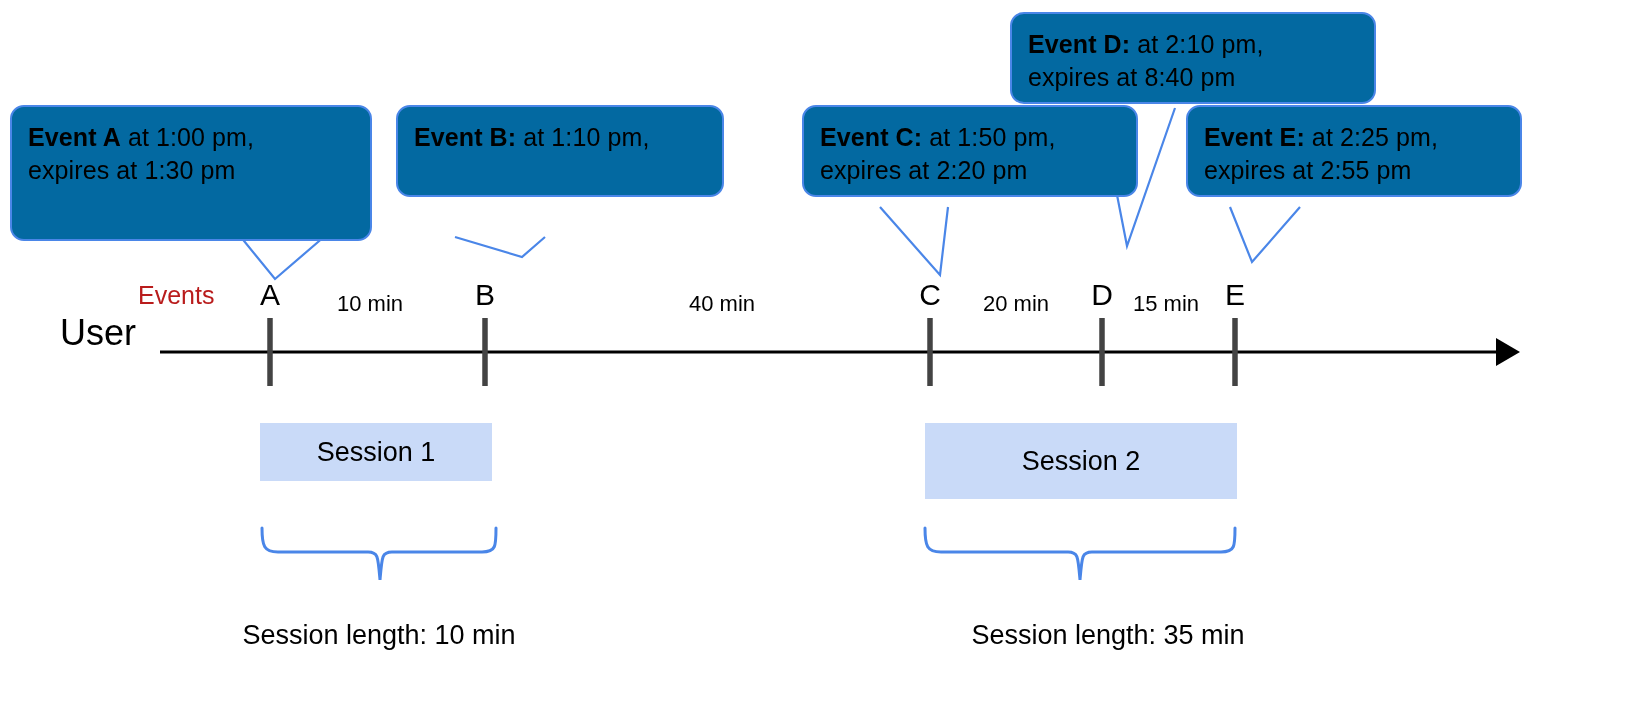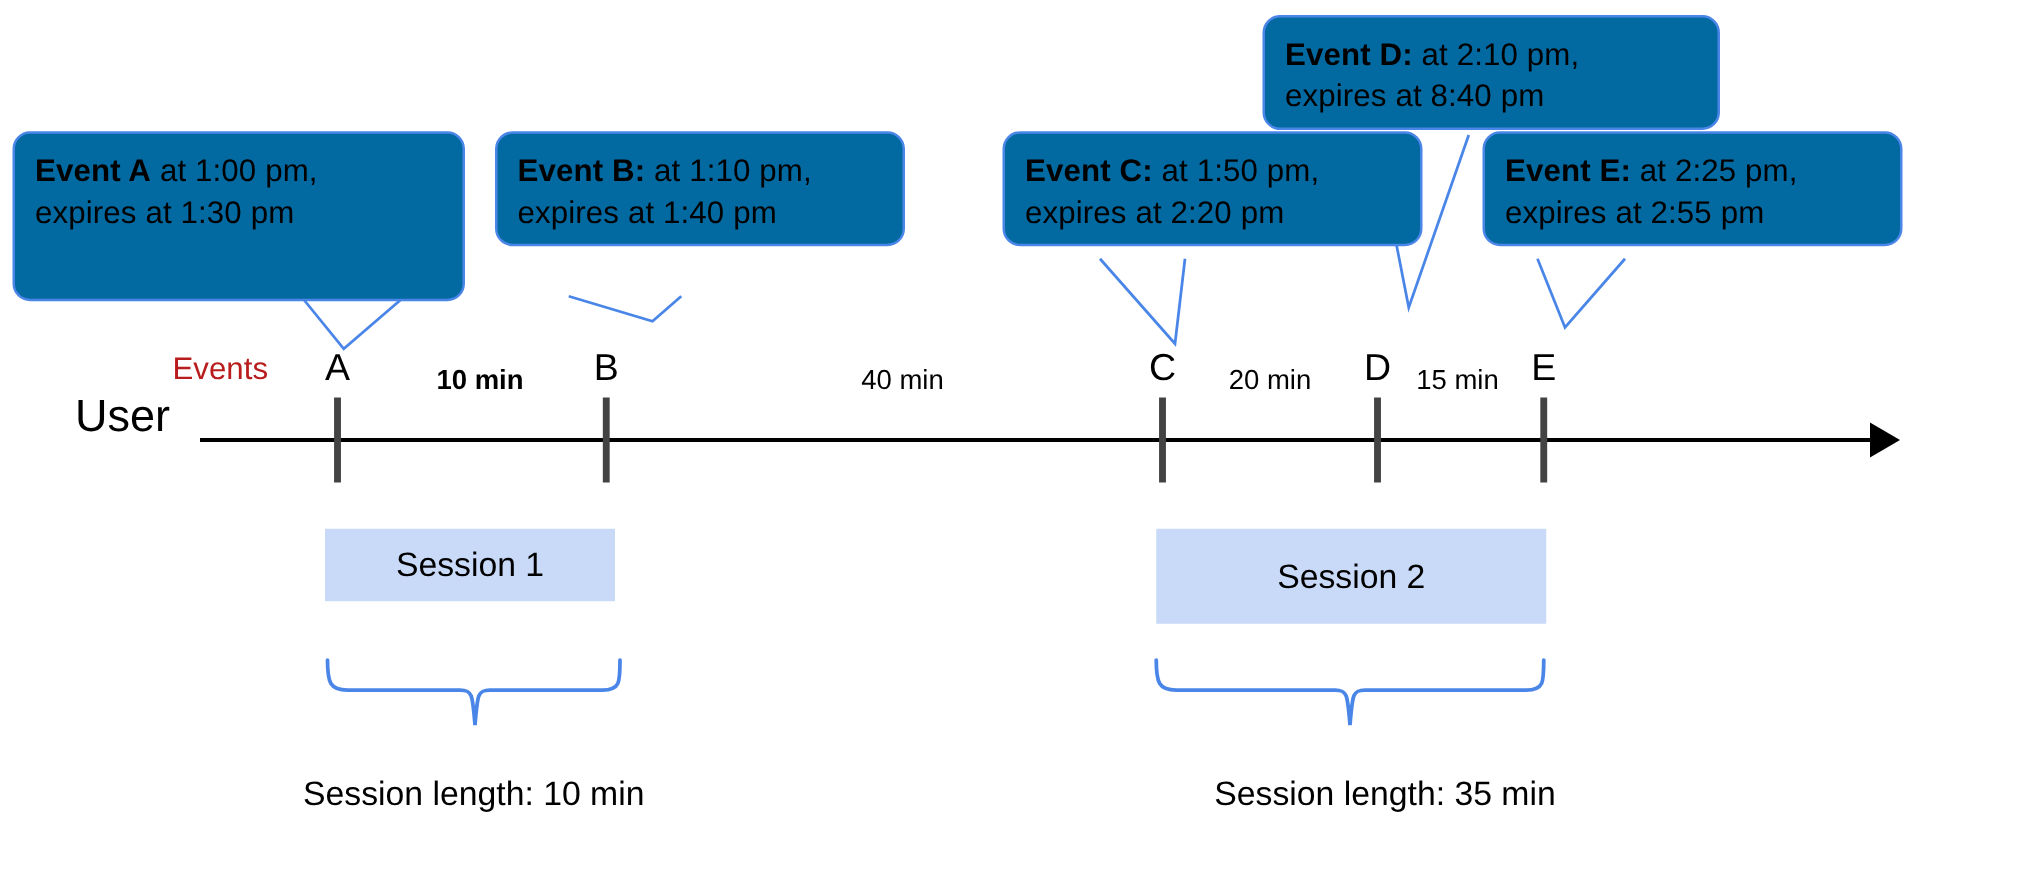--- a/index.html
+++ b/index.html
@@ -60,21 +60,20 @@
     <div>
       <span class="ev">Event A</span><span> at 1:00 pm,</span>
     </div>
     <div>expires at 1:30 pm</div>
   </div>
 
   <div class="callout" style="left:396px;top:105px;width:328px;height:92px;">
     <div>
       <span class="ev">Event B:</span><span> at 1:10 pm,</span>
     </div>
-    <div>expires at 1:40 pm</div>
   </div>
 
   <div class="callout" style="left:802px;top:105px;width:336px;height:92px;">
     <div>
       <span class="ev">Event C:</span><span> at 1:50 pm,</span>
     </div>
     <div>expires at 2:20 pm</div>
   </div>
 
   <div class="callout" style="left:1010px;top:12px;width:366px;height:92px;">
@@ -94,21 +93,21 @@
   <div class="axis-label" style="left:138px;top:281px;font-size:25px;">Events</div>
 
   <div class="big-label" style="left:60px;top:333px;transform:translateY(-50%);">User</div>
 
   <div class="tick-label" style="left:270px;top:278px;transform:translateX(-50%);">A</div>
   <div class="tick-label" style="left:485px;top:278px;transform:translateX(-50%);">B</div>
   <div class="tick-label" style="left:930px;top:278px;transform:translateX(-50%);">C</div>
   <div class="tick-label" style="left:1102px;top:278px;transform:translateX(-50%);">D</div>
   <div class="tick-label" style="left:1235px;top:278px;transform:translateX(-50%);">E</div>
 
-  <div class="gap-label" style="left:384px;top:291px;transform:translateX(-50%);font-weight:bold;">10 min</div>
+  <div class="gap-label" style="left:370px;top:291px;transform:translateX(-50%);">10 min</div>
   <div class="gap-label" style="left:722px;top:291px;transform:translateX(-50%);">40 min</div>
   <div class="gap-label" style="left:1016px;top:291px;transform:translateX(-50%);">20 min</div>
   <div class="gap-label" style="left:1166px;top:291px;transform:translateX(-50%);">15 min</div>
 
   <div class="session-box" style="left:260px;top:423px;width:232px;height:58px;background:#c9daf8;">Session 1</div>
   <div class="session-box" style="left:925px;top:423px;width:312px;height:76px;background:#c9daf8;">Session 2</div>
 
   <div class="len-label" style="left:379px;top:620px;transform:translateX(-50%);">Session length: 10 min</div>
   <div class="len-label" style="left:1108px;top:620px;transform:translateX(-50%);">Session length: 35 min</div>
 

